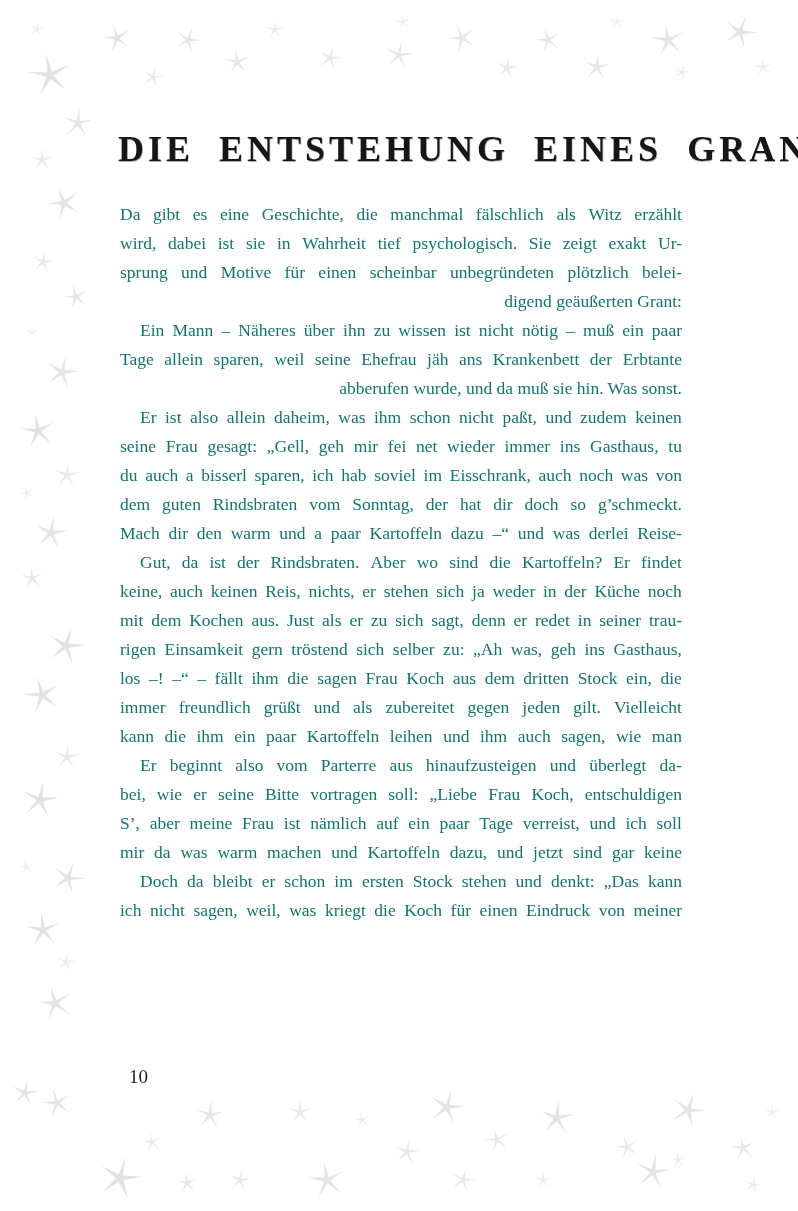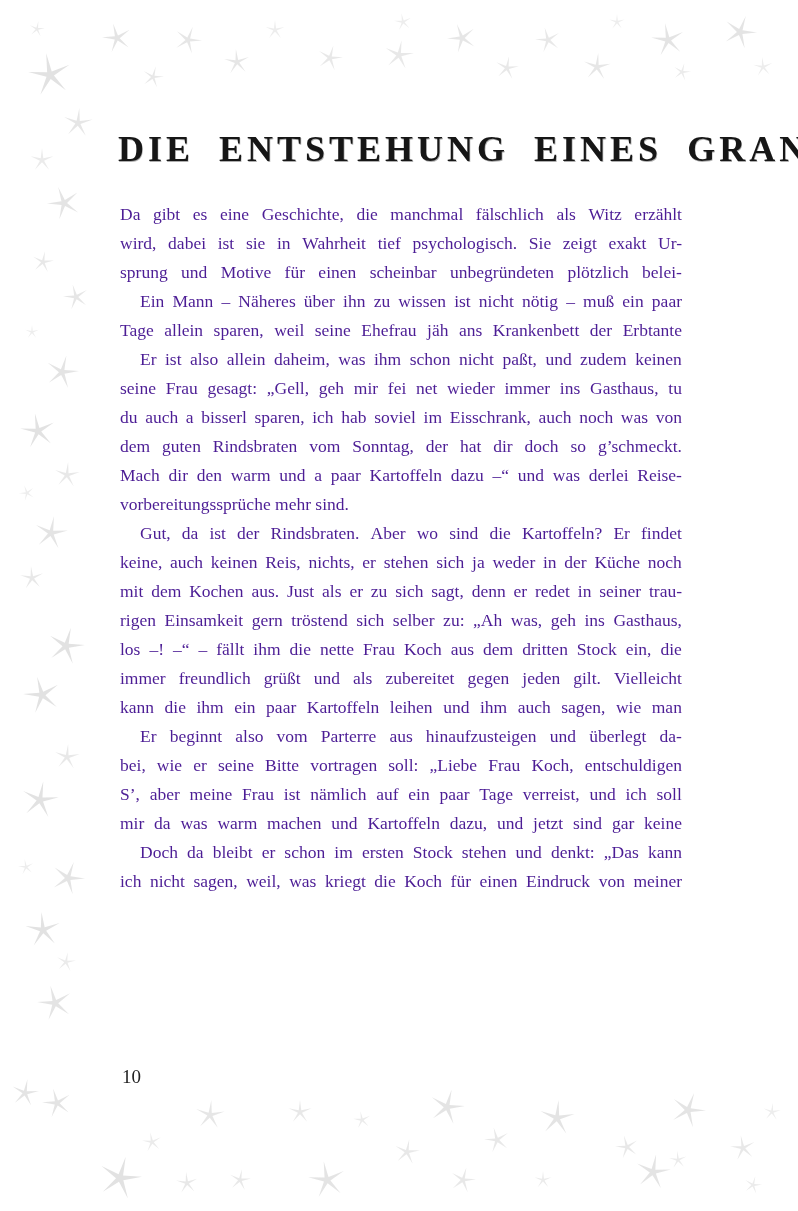--- a/index.html
+++ b/index.html
@@ -21,37 +21,38 @@
     font-weight:bold;
     letter-spacing:4px;
     word-spacing:12px;
     color:#161616;
     text-shadow:0.6px 0.6px 0 rgba(22,22,22,0.35);
     white-space:nowrap;
   }
   .text-block{
     position:absolute;
     left:120px;top:200px;width:562px;
-    color:#4c1d95;
+    color:#0f766e;
+    text-align:right;
   }
   .line{
     height:29px;
     line-height:29px;
     font-size:17.5px;
     white-space:nowrap;
     box-sizing:border-box;
   }
   .line.just{
     display:flex;
     justify-content:space-between;
   }
   .line.indent{padding-left:20px;}
   .page-number{
     position:absolute;
-    left:122px;top:1062px;
+    left:129px;top:1062px;
     font-size:19px;
     line-height:29px;
     color:#222222;
   }
   .defs-svg{position:absolute;width:0;height:0;}
 </style>
 </head>
 <body>
 
 <svg class="defs-svg" aria-hidden="true">
@@ -287,20 +288,21 @@
         <span>sprung</span>
         <span>und</span>
         <span>Motive</span>
         <span>für</span>
         <span>einen</span>
         <span>scheinbar</span>
         <span>unbegründeten</span>
         <span>plötzlich</span>
         <span>belei-</span>
       </div>
+      <div class="line">digend geäußerten Grant:</div>
       <div class="line indent just">
         <span>Ein</span>
         <span>Mann</span>
         <span>–</span>
         <span>Näheres</span>
         <span>über</span>
         <span>ihn</span>
         <span>zu</span>
         <span>wissen</span>
         <span>ist</span>
@@ -317,20 +319,21 @@
         <span>sparen,</span>
         <span>weil</span>
         <span>seine</span>
         <span>Ehefrau</span>
         <span>jäh</span>
         <span>ans</span>
         <span>Krankenbett</span>
         <span>der</span>
         <span>Erbtante</span>
       </div>
+      <div class="line">abberufen wurde, und da muß sie hin. Was sonst.</div>
       <div class="line indent just">
         <span>Er</span>
         <span>ist</span>
         <span>also</span>
         <span>allein</span>
         <span>daheim,</span>
         <span>was</span>
         <span>ihm</span>
         <span>schon</span>
         <span>nicht</span>
@@ -392,21 +395,20 @@
         <span>a</span>
         <span>paar</span>
         <span>Kartoffeln</span>
         <span>dazu</span>
         <span>–“</span>
         <span>und</span>
         <span>was</span>
         <span>derlei</span>
         <span>Reise-</span>
       </div>
-      <div class="line">vorbereitungssprüche mehr sind.</div>
       <div class="line indent just">
         <span>Gut,</span>
         <span>da</span>
         <span>ist</span>
         <span>der</span>
         <span>Rindsbraten.</span>
         <span>Aber</span>
         <span>wo</span>
         <span>sind</span>
         <span>die</span>
@@ -463,21 +465,21 @@
         <span>Gasthaus,</span>
       </div>
       <div class="line just">
         <span>los</span>
         <span>–!</span>
         <span>–“</span>
         <span>–</span>
         <span>fällt</span>
         <span>ihm</span>
         <span>die</span>
-        <span>nette</span>
+        <span>sagen</span>
         <span>Frau</span>
         <span>Koch</span>
         <span>aus</span>
         <span>dem</span>
         <span>dritten</span>
         <span>Stock</span>
         <span>ein,</span>
         <span>die</span>
       </div>
       <div class="line just">

